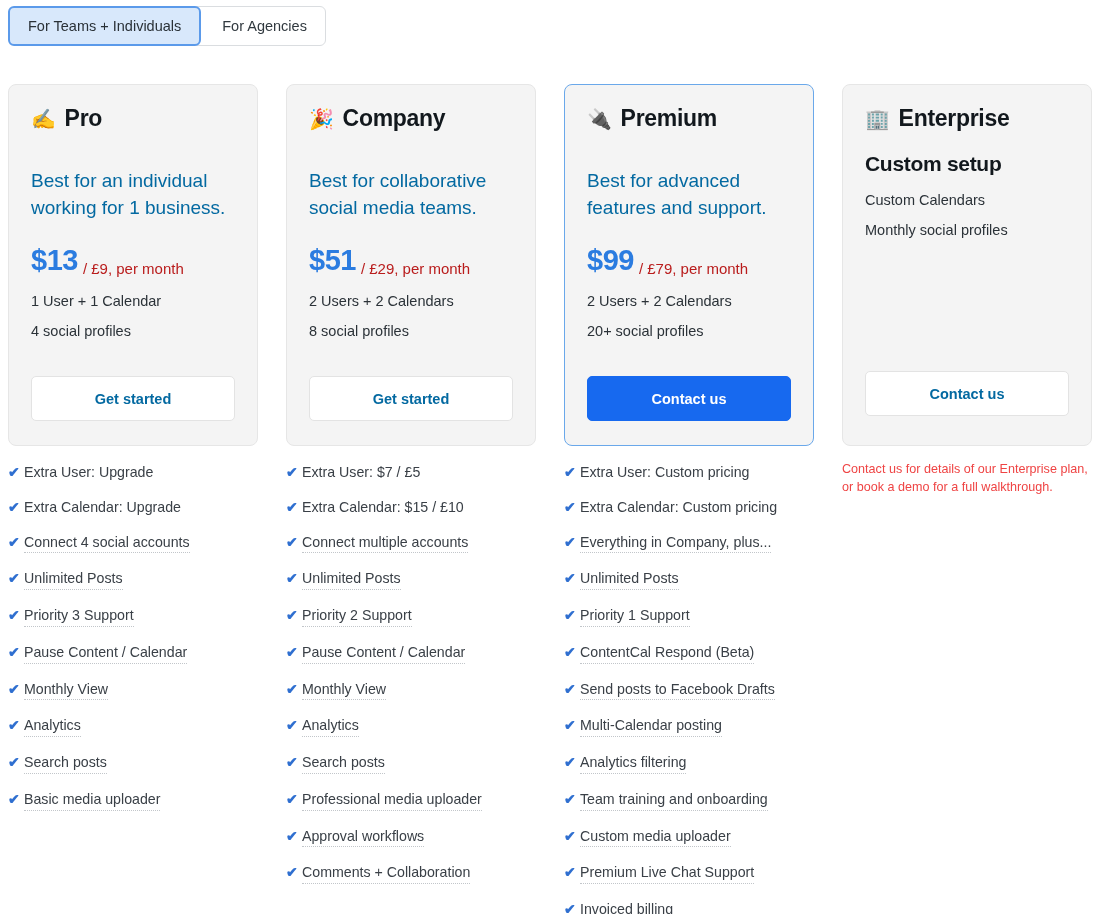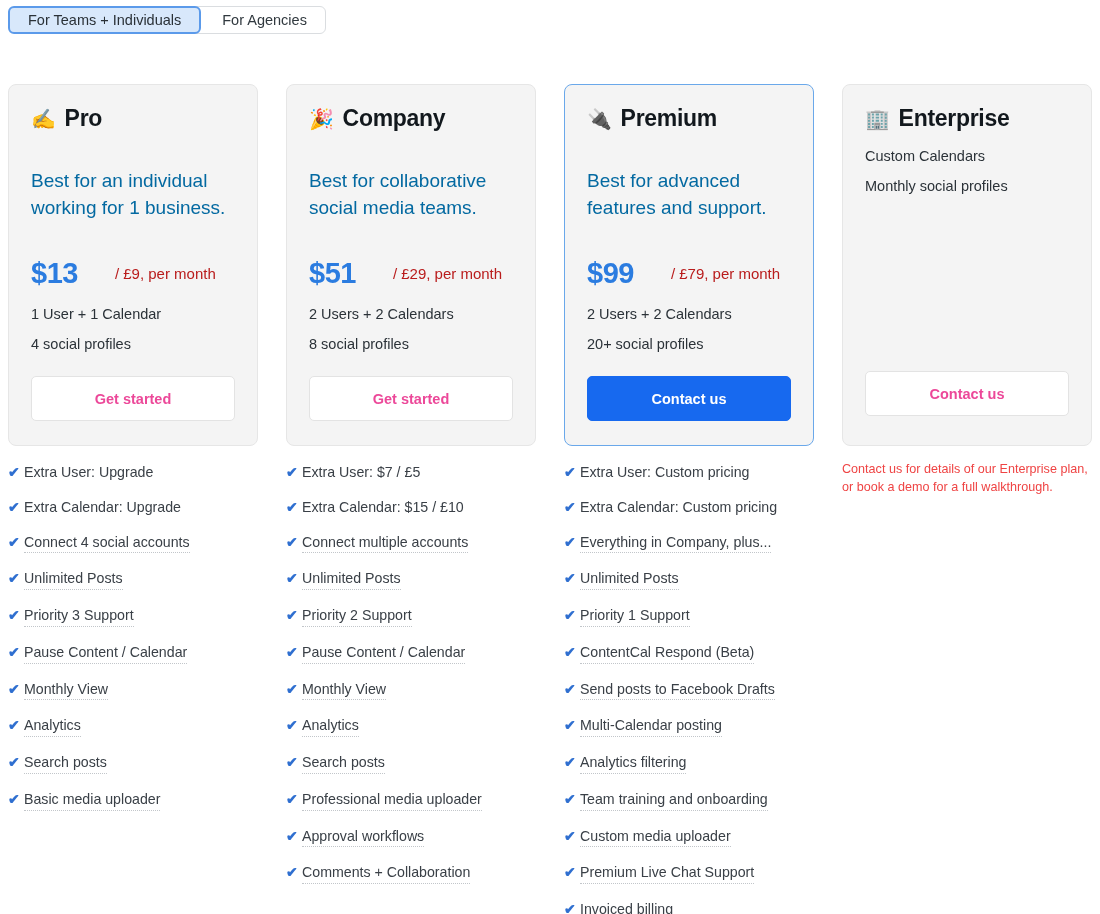--- a/index.html
+++ b/index.html
@@ -12,21 +12,21 @@
   }
 
   
   .tabs {
     position: absolute;
     left: 8px; top: 6px;
     display: flex;
     align-items: stretch;
   }
   .tab {
-    height: 28px;
+    height: 40px;
     display: flex;
     align-items: center;
     justify-content: center;
     padding: 0 18px;
     font-size: 14.5px;
     color: #31393f;
     background: #ffffff;
     border: 1px solid #dadde0;
     border-radius: 6px;
     cursor: pointer;
@@ -80,24 +80,23 @@
     letter-spacing: -0.3px;
   }
   .card-emoji { font-size: 20px; line-height: 1; }
   .card-desc {
     margin-top: 36px;
     font-size: 19px;
     line-height: 1.42;
     color: #0369a1;
   }
   .price-row {
-    margin-top: 35px;
-    display: flex;
-    align-items: center;
-    gap: 32px;
+    margin-top: 22px;
+    display: flex;
+    align-items: flex-end;
   }
   .price-main {
     font-size: 29px;
     font-weight: bold;
     color: #2b7ce0;
     letter-spacing: -0.5px;
   }
   .price-sub {
     font-size: 15px;
     color: #b91c1c;
@@ -123,21 +122,21 @@
     align-items: center;
     justify-content: center;
     font-size: 14.5px;
     font-weight: bold;
     border-radius: 5px;
     cursor: pointer;
   }
   .btn-light {
     background: #ffffff;
     border: 1px solid #e3e3e3;
-    color: #ec4899;
+    color: #0369a1;
   }
   .btn-primary {
     background: #1769ef;
     border: 1px solid #1769ef;
     color: #ffffff;
   }
   .btn.shift-up { margin-bottom: 5px; }
 
   
   .features {
@@ -384,20 +383,21 @@
         </li>
     </ul>
   </div>
 
   <div class="col">
     <div class="card">
       <div class="card-title">
         <span class="card-emoji">🏢</span>
         <span>Enterprise</span>
       </div>
+      <div class="custom-setup">Custom setup</div>
       <div class="card-line">Custom Calendars</div>
       <div class="card-line tight">Monthly social profiles</div>
       <div class="btn btn-light shift-up">Contact us</div>
     </div>
     <div class="note">Contact us for details of our Enterprise plan, or book a demo for a full walkthrough.</div>
   </div>
 
 </div>
 
 </body></html>

